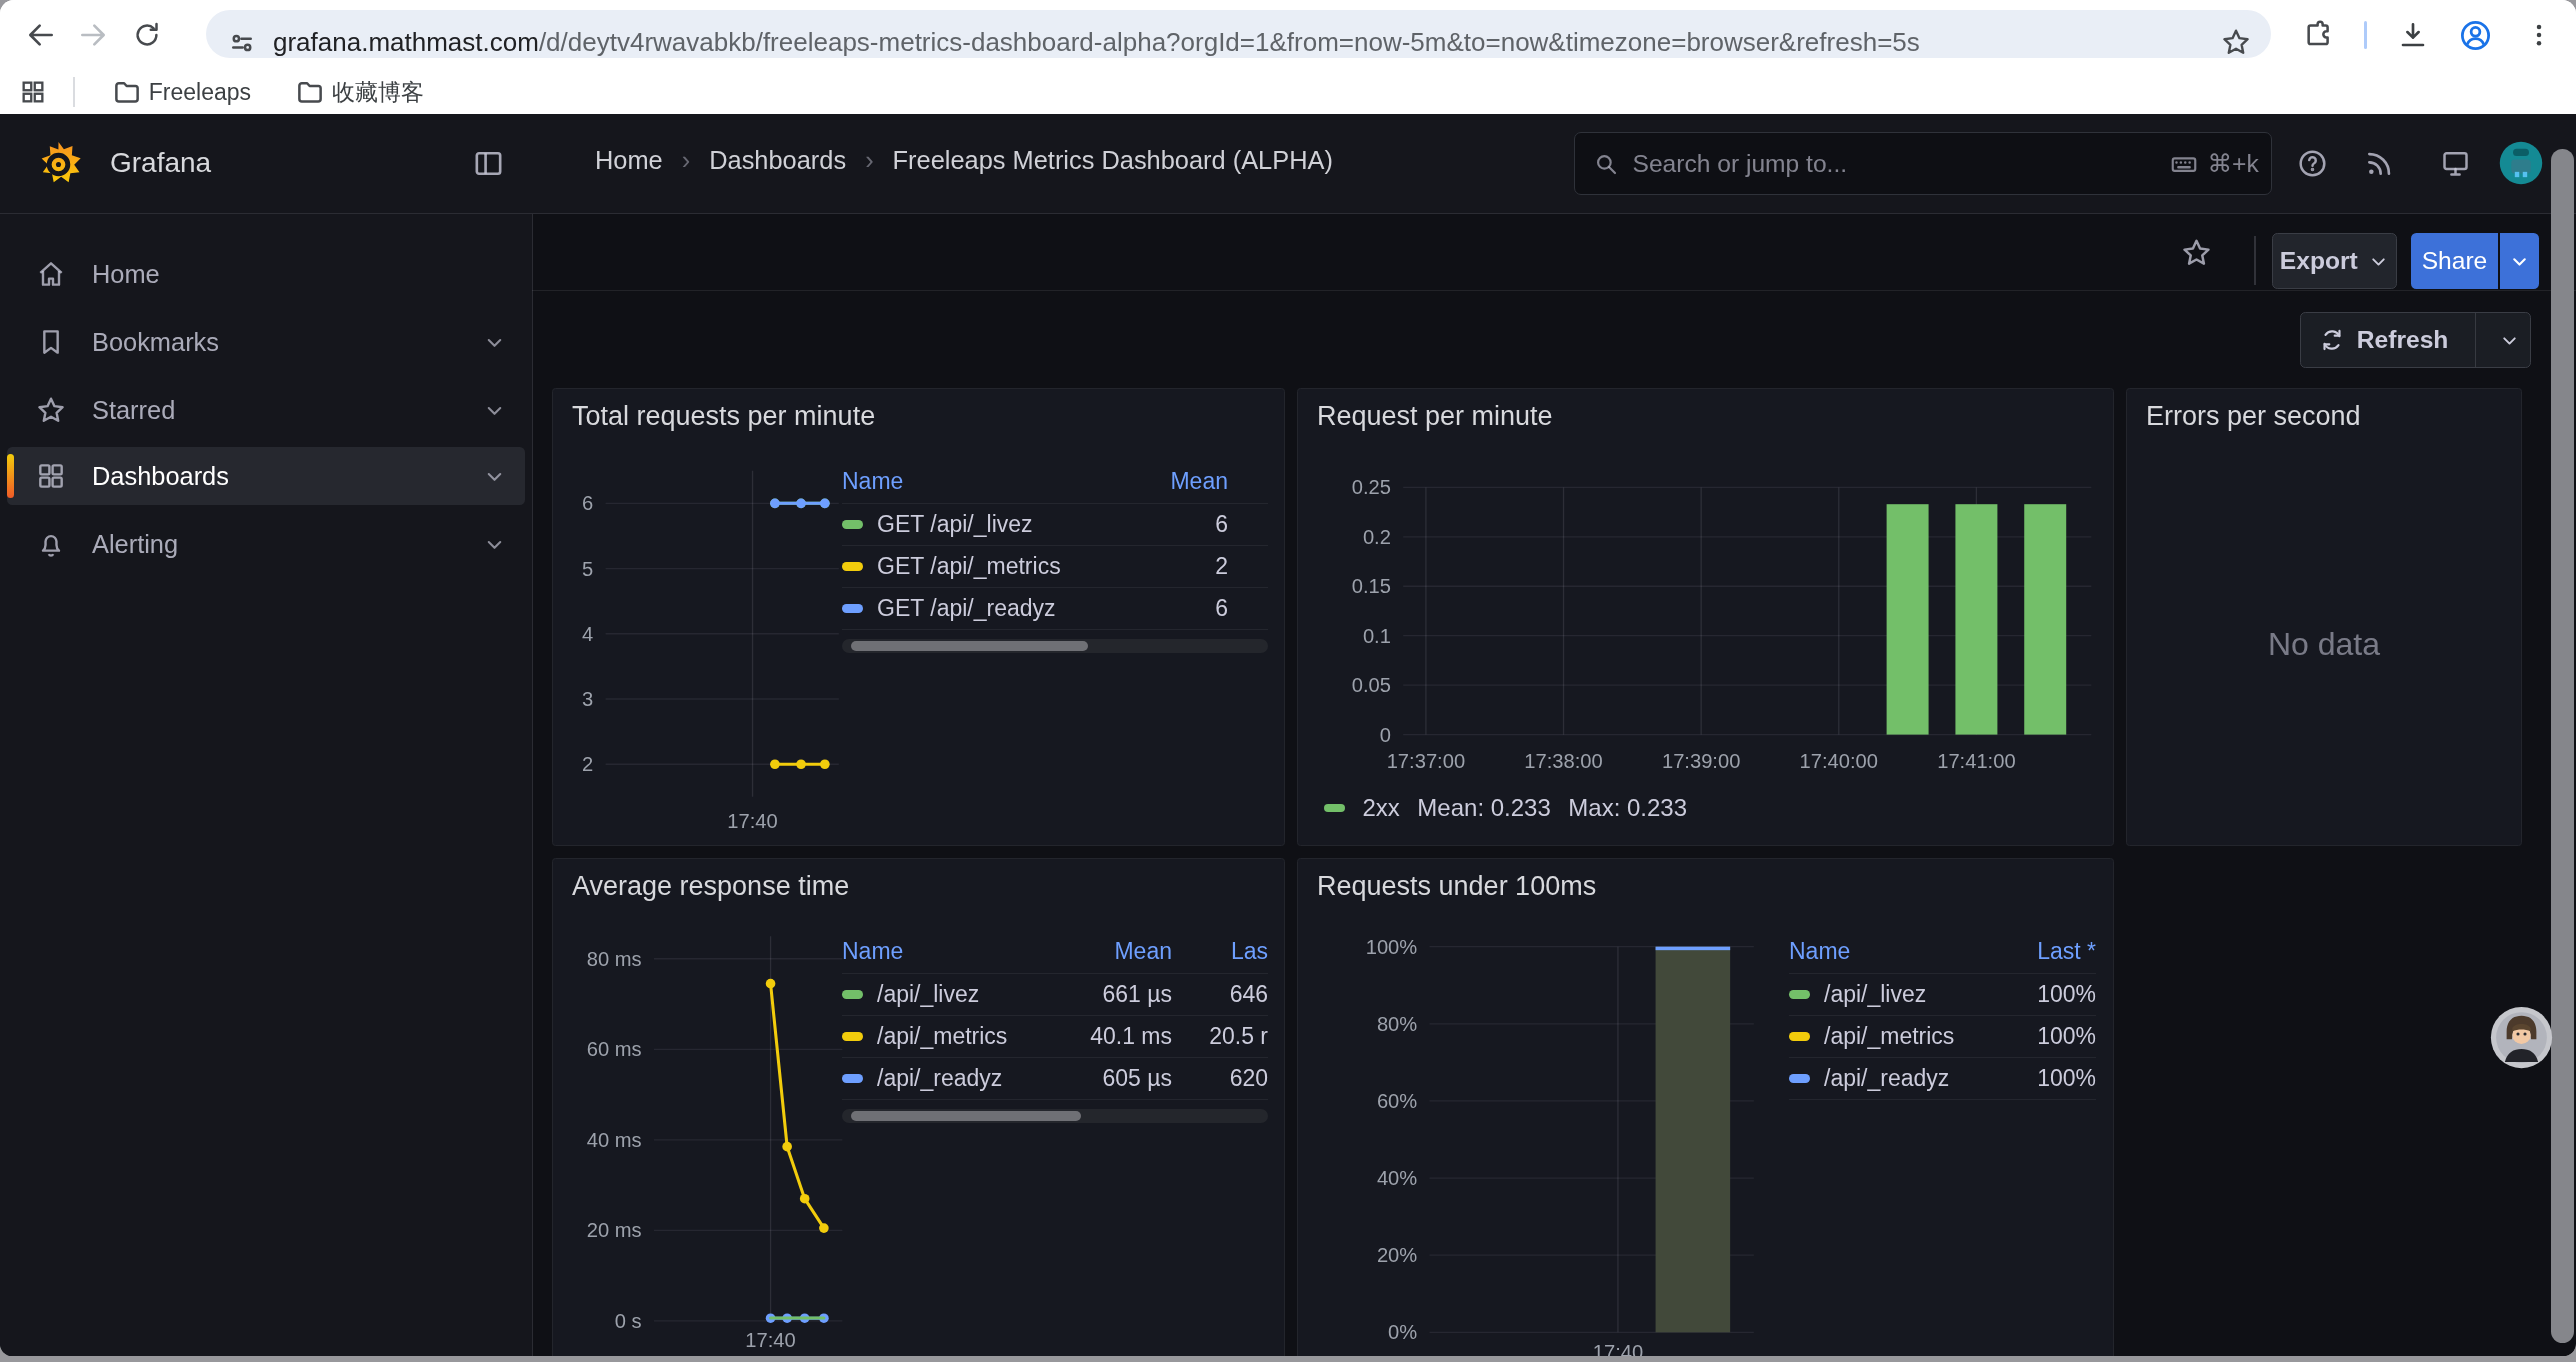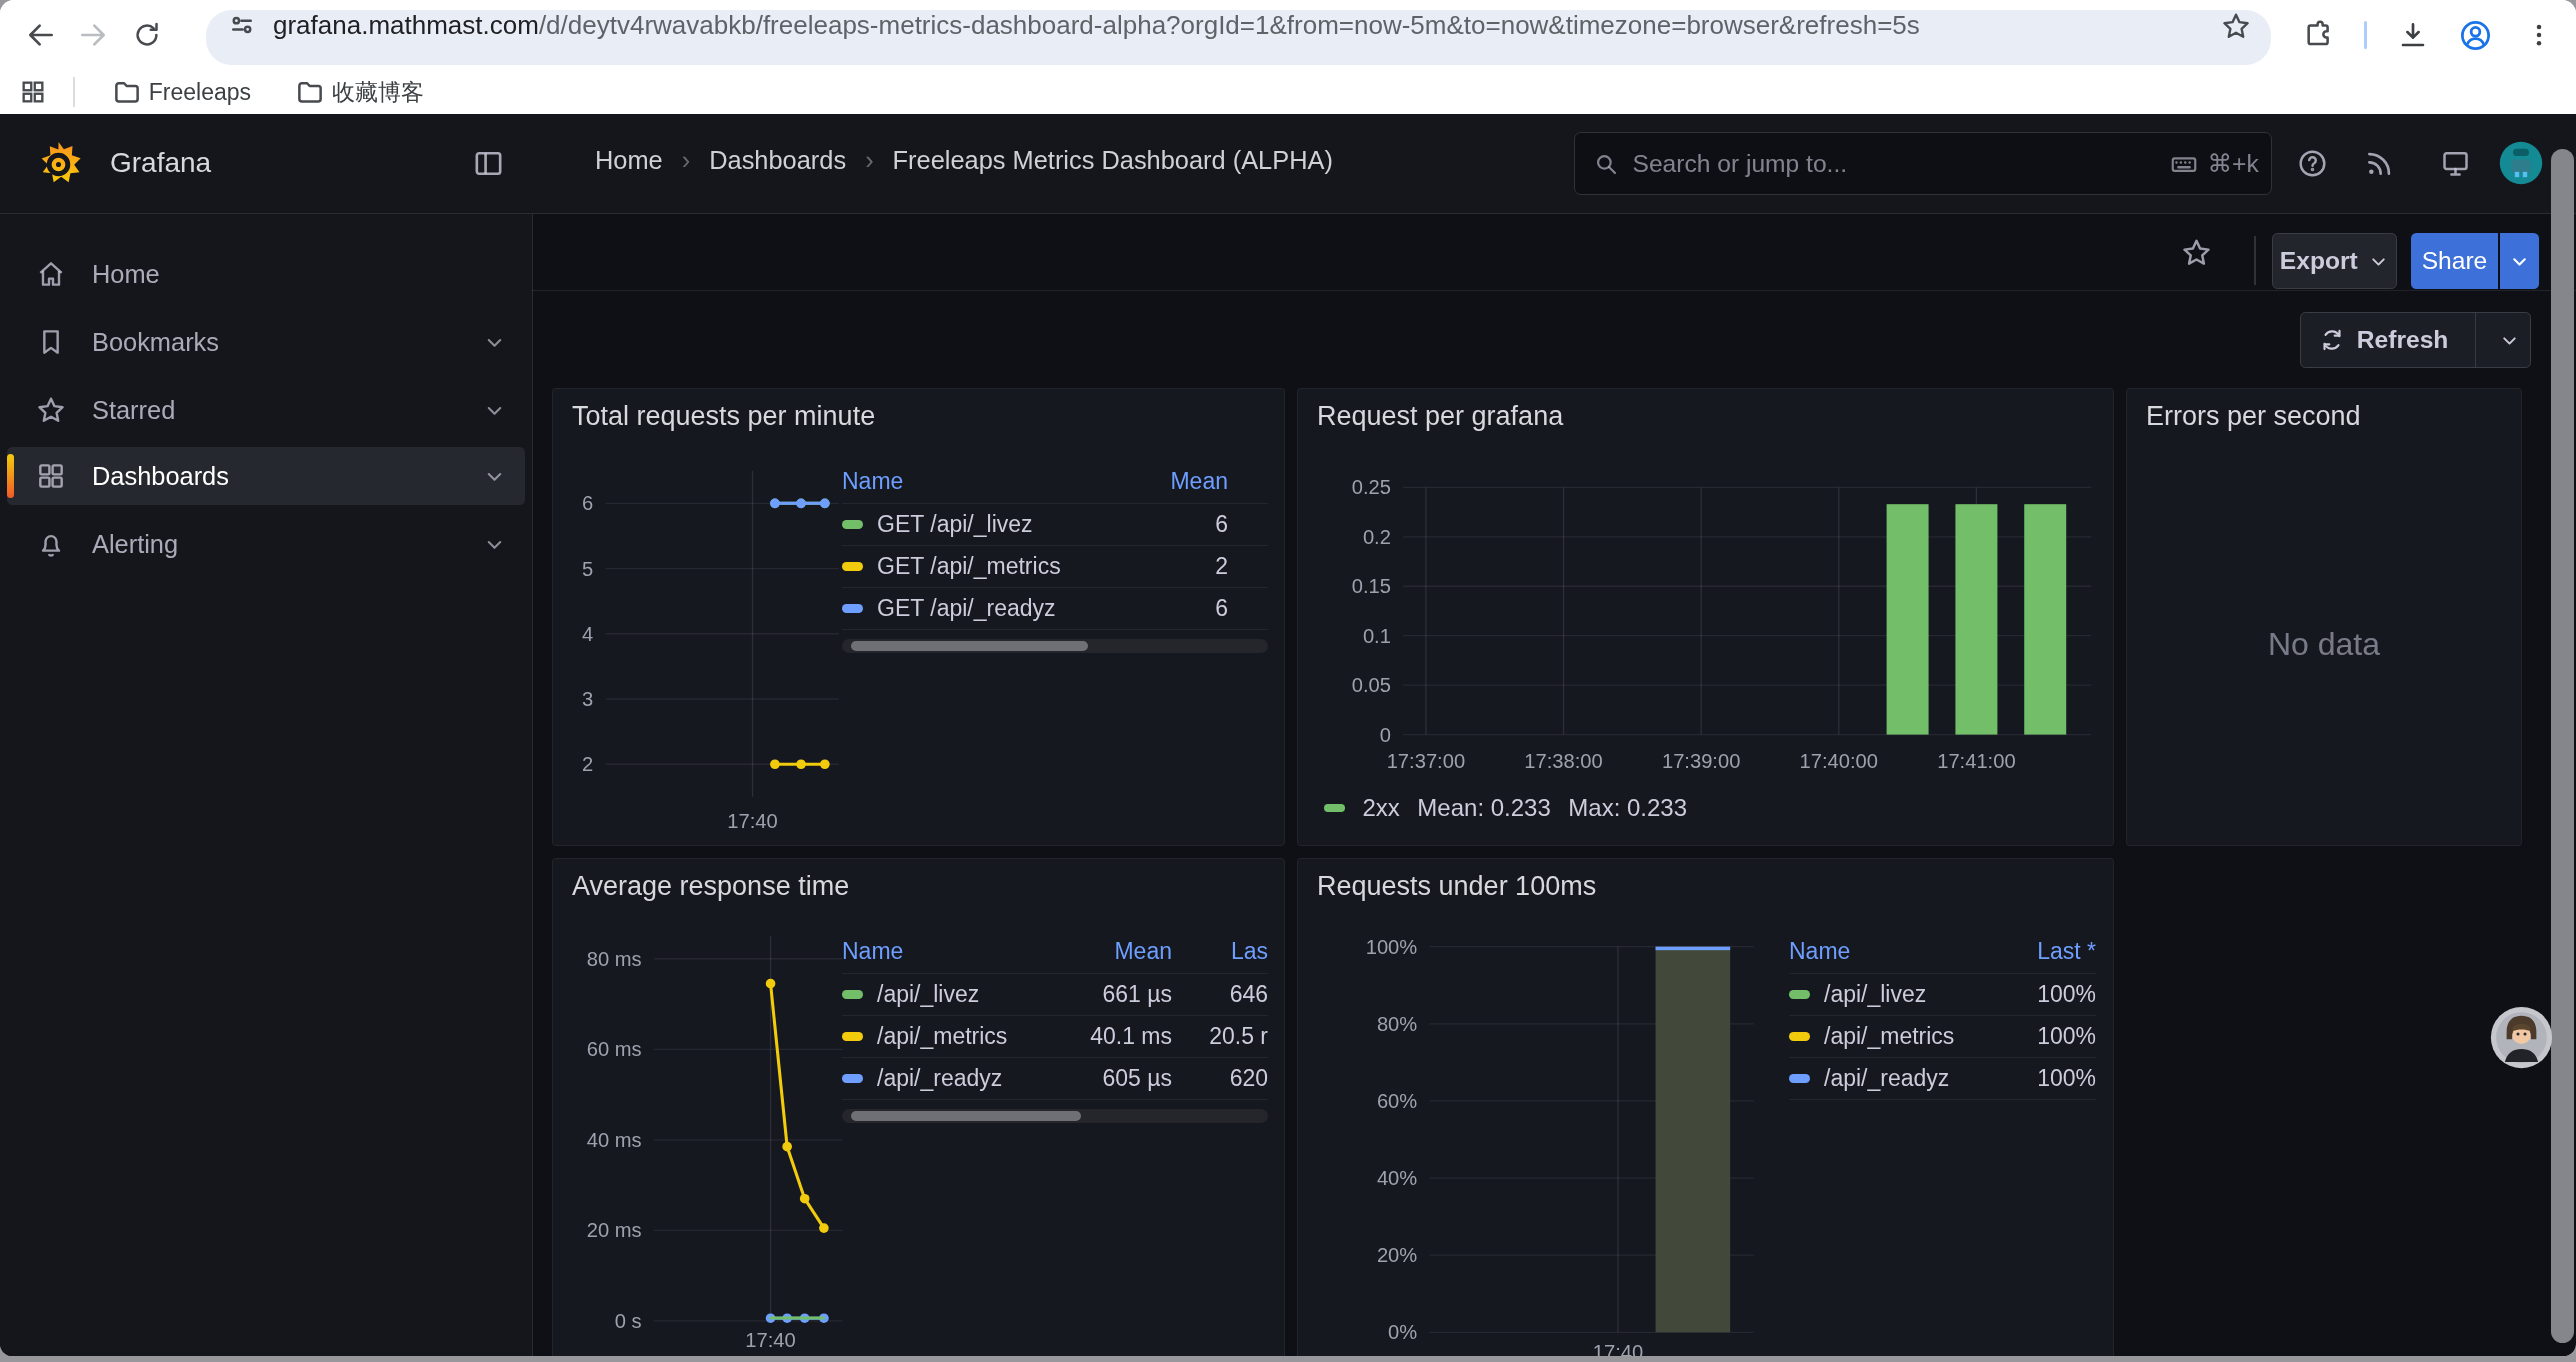--- a/index.html
+++ b/index.html
@@ -4,21 +4,21 @@
 <style>
   html,body{margin:0;padding:0;}
   body{width:2576px;height:1363px;background:#98989c;overflow:hidden;
        font-family:"Liberation Sans","DejaVu Sans",sans-serif;-webkit-font-smoothing:antialiased;}
   .window{position:absolute;left:0;top:0;width:2576px;height:1356px;background:#fff;
           border-radius:14px 14px 12.3px 12.3px;overflow:hidden;}
   
   .btoolbar{position:absolute;left:0;top:0;width:100%;height:70px;background:#fff;}
   .bicon{position:absolute;top:12.3px;width:46px;height:46px;display:flex;align-items:center;justify-content:center;border-radius:50%;color:#474a4e;}
   .bicon.disabled{color:#b9bdc2;}
-  .urlpill{position:absolute;left:206px;top:9.6px;width:2065px;height:55px;border-radius:25.4px;background:#e9eef6;display:flex;align-items:flex-start;}
+  .urlpill{position:absolute;left:206px;top:9.6px;width:2065px;height:48px;border-radius:25.4px;background:#e9eef6;display:flex;align-items:flex-end;}
   .urltext{font-size:26px;color:#202124;white-space:nowrap;overflow:hidden;}
   .urltext .path{color:#5f6368;}
   .bookbar{position:absolute;left:0;top:70px;width:100%;height:44px;background:#fff;display:flex;align-items:center;}
   .bm{display:flex;align-items:center;gap:7px;color:#3c4043;font-size:23px;padding:7px 14px;border-radius:17.5px;}
   .vdivider{width:1.8px;height:30px;background:#dadce0;}
   
   .app{position:absolute;left:0;top:114px;width:2576px;height:1242px;background:#0f1015;overflow:hidden;}
   .sidebar{position:absolute;left:0;top:0;width:532px;height:100%;background:#15161c;border-right:0.9px solid rgba(204,204,220,0.12);}
   .sb-head{position:absolute;left:0;top:0;width:100%;height:99px;border-bottom:0.9px solid rgba(204,204,220,0.12);}
   .brand{position:absolute;left:110px;top:33px;font-size:28px;font-weight:500;color:#d8d9dd;}
@@ -401,21 +401,21 @@
               </span>
             <span class="lg-num" style="width:123px;padding-right:40px">6</span>
           </div>
           <div class="hscroll">
               <div class="hthumb" style="width:237px"></div>
             </div>
         </div>
       </div>
 
       <div class="panel" style="left:765px;top:274px;width:817px;height:458px">
-        <div class="ptitle">Request per grafana</div>
+        <div class="ptitle">Request per minute</div>
         <svg class="chart" width="817" height="458" viewBox="0 0 932 522">
             <line x1="120" x2="905" y1="112" y2="112" stroke="rgba(204,204,220,0.09)" stroke-width="1.5"></line>
             <text x="106" y="120" text-anchor="end" fill="#9da2ac" font-size="23">0.25</text>
             <line x1="120" x2="905" y1="168.39999999999998" y2="168.39999999999998" stroke="rgba(204,204,220,0.09)" stroke-width="1.5"></line>
             <text x="106" y="176.39999999999998" text-anchor="end" fill="#9da2ac" font-size="23">0.2</text>
             <line x1="120" x2="905" y1="224.8" y2="224.8" stroke="rgba(204,204,220,0.09)" stroke-width="1.5"></line>
             <text x="106" y="232.8" text-anchor="end" fill="#9da2ac" font-size="23">0.15</text>
             <line x1="120" x2="905" y1="281.2" y2="281.2" stroke="rgba(204,204,220,0.09)" stroke-width="1.5"></line>
             <text x="106" y="289.2" text-anchor="end" fill="#9da2ac" font-size="23">0.1</text>
             <line x1="120" x2="905" y1="337.6" y2="337.6" stroke="rgba(204,204,220,0.09)" stroke-width="1.5"></line>

